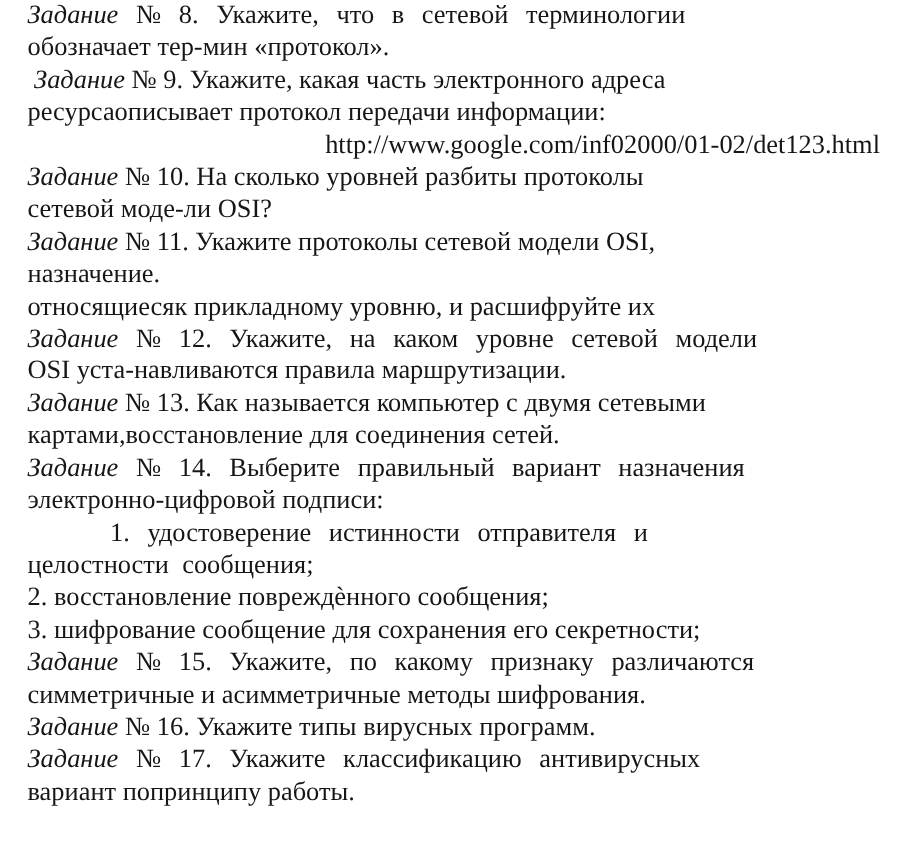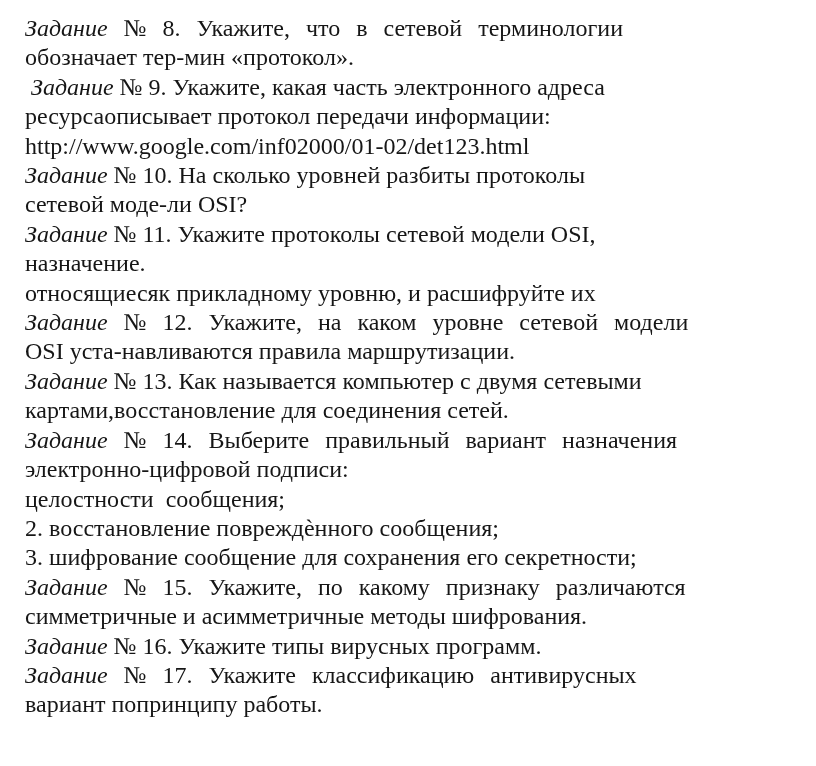--- a/index.html
+++ b/index.html
@@ -12,39 +12,39 @@
   }
   .page {
     box-sizing: border-box;
     width: 816px;
     height: 766px;
     background: #ffffff;
     color: #161616;
     font-family: "Liberation Serif", "DejaVu Serif", serif;
     font-size: 24px;
     line-height: 29.4px;
-    padding: 14px 16px 0 25px;
+    padding: 0 16px 0 25px;
   }
   .text-block {
     width: 100%;
   }
   .line {
     white-space: pre;
     min-height: 29.4px;
   }
   .line i {
     font-style: italic;
   }
   
   .justify {
     word-spacing: 10px;
   }
   
   .center {
-    text-align: left;
+    text-align: right;
     white-space: pre;
   }
   
   .list {
   }
   .listJustify {
     margin-left: 75px;
     word-spacing: 10px;
   }
 </style>
@@ -62,20 +62,21 @@
       <div class="line normal">сетевой моде-ли OSI?</div>
       <div class="line normal"><i>Задание</i> № 11. Укажите протоколы сетевой модели OSI,</div>
       <div class="line normal">назначение.</div>
       <div class="line normal">относящиесяк прикладному уровню, и расшифруйте их</div>
       <div class="line justify"><i>Задание</i> № 12. Укажите, на каком уровне сетевой модели</div>
       <div class="line normal">OSI уста-навливаются правила маршрутизации.</div>
       <div class="line normal"><i>Задание</i> № 13. Как называется компьютер с двумя сетевыми</div>
       <div class="line normal">картами,восстановление для соединения сетей.</div>
       <div class="line justify"><i>Задание</i> № 14. Выберите правильный вариант назначения</div>
       <div class="line normal">электронно-цифровой подписи:</div>
+      <div class="line listJustify">1. удостоверение истинности отправителя и</div>
       <div class="line list">целостности  сообщения;</div>
       <div class="line list">2. восстановление повреждѐнного сообщения;</div>
       <div class="line list">3. шифрование сообщение для сохранения его секретности;</div>
       <div class="line justify"><i>Задание</i> № 15. Укажите, по какому признаку различаются</div>
       <div class="line normal">симметричные и асимметричные методы шифрования.</div>
       <div class="line normal"><i>Задание</i> № 16. Укажите типы вирусных программ.</div>
       <div class="line justify"><i>Задание</i> № 17. Укажите классификацию антивирусных</div>
       <div class="line normal">вариант попринципу работы.</div>
     </div>
 </div>

